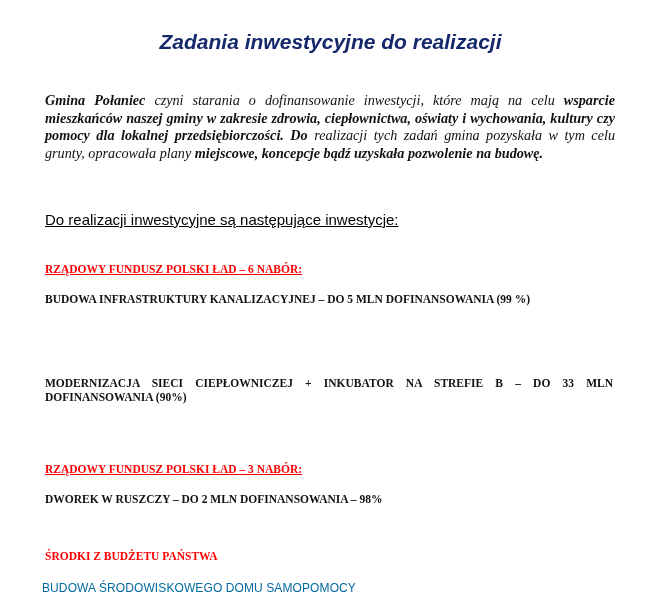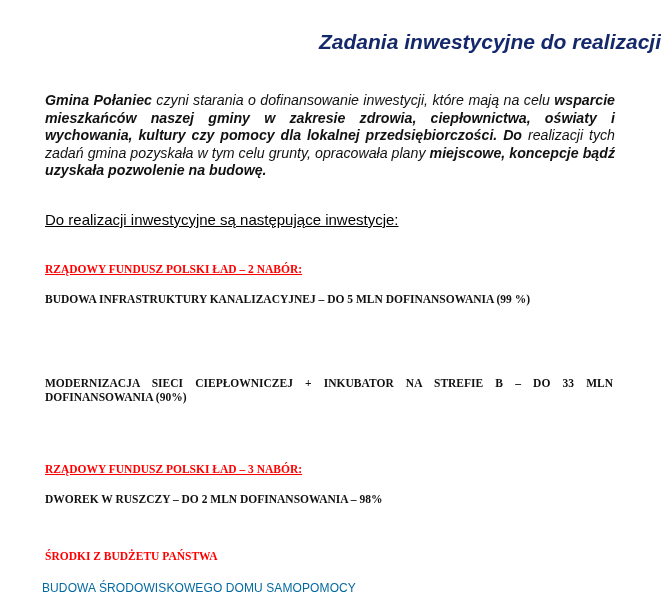--- a/index.html
+++ b/index.html
@@ -1,25 +1,25 @@
 <!DOCTYPE html>
 <html><head>
 <meta charset="utf-8">
 <style>
   html, body { margin: 0; padding: 0; background: #ffffff; }
   body { width: 661px; height: 600px; overflow: hidden; position: relative; }
   .page { position: absolute; left: 0; top: 0; width: 661px; height: 600px; }
   .title {
-    position: absolute; left: 0; top: 30px; width: 661px; text-align: right;
+    position: absolute; left: 0; top: 30px; width: 661px; text-align: center;
     font-family: "Liberation Sans", sans-serif; font-weight: bold; font-style: italic;
     font-size: 21px; color: #14286b; margin: 0;
   }
   .intro {
     position: absolute; left: 45px; top: 92px; width: 570px;
-    font-family: Liberation Sans, sans-serif; font-style: italic; font-size: 14.2px;
+    font-family: Liberation Serif, serif; font-style: italic; font-size: 14.2px;
     line-height: 17.6px; text-align: justify; color: #111; margin: 0;
   }
   .intro .b { font-weight: bold; }
   .intro .r { font-weight: normal; }
   .lead {
     position: absolute; left: 45px; top: 211px;
     font-family: "Liberation Sans", sans-serif; font-size: 15px; font-weight: normal;
     text-decoration: underline; color: #000; margin: 0;
   }
   .sect {
@@ -42,21 +42,21 @@
 </head>
 <body>
 
 <div class="page">
   <h1 class="title">Zadania inwestycyjne do realizacji</h1>
 
   <p class="intro"><span class="b">Gmina Połaniec</span><span class="r"> czyni starania o dofinansowanie inwestycji, które mają na celu</span><span class="b"> wsparcie mieszkańców naszej gminy w zakresie zdrowia, ciepłownictwa, oświaty i wychowania, kultury czy pomocy dla lokalnej przedsiębiorczości. Do</span><span class="r"> realizacji tych zadań gmina pozyskała w tym celu grunty, opracowała plany</span><span class="b"> miejscowe, koncepcje bądź uzyskała pozwolenie na budowę.</span></p>
 
   <p class="lead">Do realizacji inwestycyjne są następujące inwestycje:</p>
 
-  <p class="sect u" style="top:263px;">RZĄDOWY FUNDUSZ POLSKI  ŁAD – 2 NABÓR:</p>
+  <p class="sect u" style="top:263px;">RZĄDOWY FUNDUSZ POLSKI  ŁAD – 6 NABÓR:</p>
   <p class="item" style="top:292px;">BUDOWA INFRASTRUKTURY KANALIZACYJNEJ – DO 5 MLN DOFINANSOWANIA (99 %)</p>
   <p class="item" style="top:376px;">MODERNIZACJA SIECI CIEPŁOWNICZEJ + INKUBATOR NA STREFIE B – DO 33 MLN DOFINANSOWANIA (90%)</p>
 
   <p class="sect u" style="top:463px;">RZĄDOWY FUNDUSZ POLSKI  ŁAD – 3 NABÓR:</p>
   <p class="item" style="top:492px; width:auto;">DWOREK W RUSZCZY – DO 2 MLN DOFINANSOWANIA – 98%</p>
 
   <p class="sect" style="top:550px;">ŚRODKI Z BUDŻETU PAŃSTWA</p>
   <p class="item-sans" style="top:577px;">BUDOWA ŚRODOWISKOWEGO DOMU SAMOPOMOCY</p>
 </div>
 

